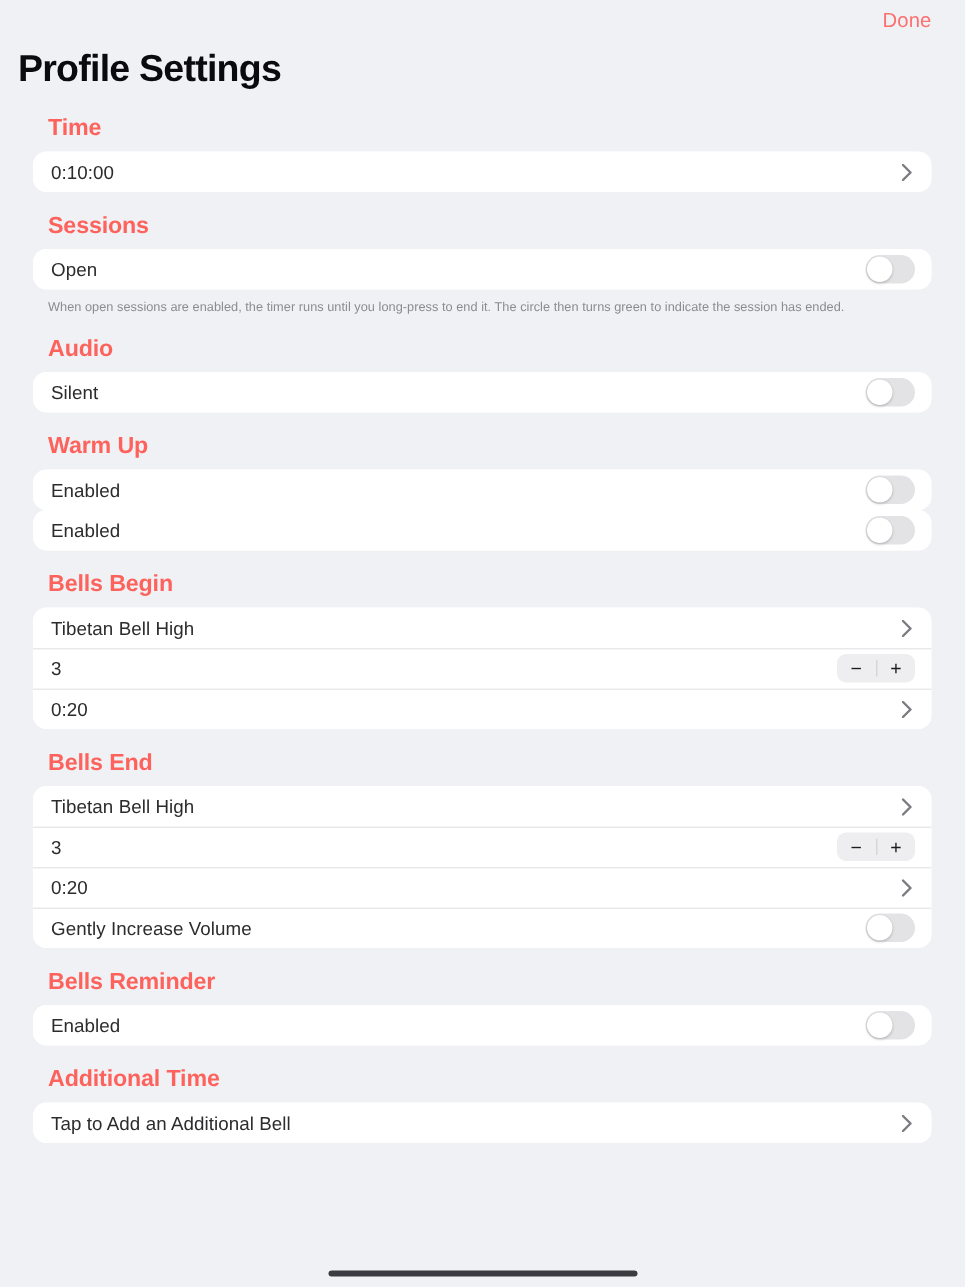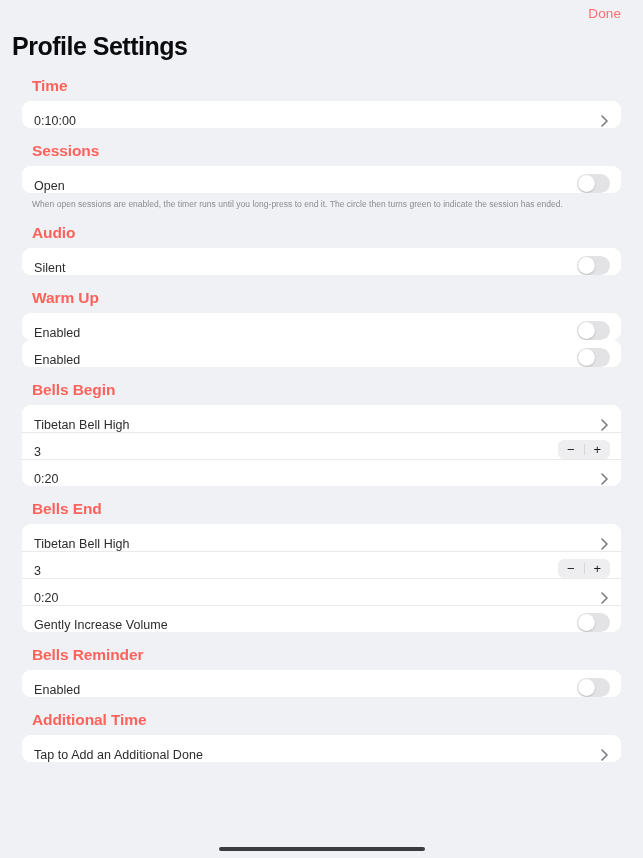--- a/index.html
+++ b/index.html
@@ -76,21 +76,21 @@
   }
 
   .card {
     background: #ffffff;
     border-radius: 9px;
     overflow: hidden;
   }
 
   .row {
     display: flex;
-    align-items: flex-end;
+    align-items: center;
     min-height: 27px;
     height: 27px;
     padding: 0 11px 0 12px;
     position: relative;
     background: #ffffff;
   }
   .row + .row::before {
     content: "";
     position: absolute;
     top: 0; left: 0; right: 0;
@@ -338,21 +338,21 @@
             <div class="toggle">
               <div class="knob"></div>
             </div>
           </div>
         </div>
       </div>
       <div class="section">
         <div class="section-header">Additional Time</div>
         <div class="card">
           <div class="row">
-            <div class="row-label">Tap to Add an Additional Done</div>
+            <div class="row-label">Tap to Add an Additional Bell</div>
             <span class="chevron">
               <svg width="7" height="12" viewBox="0 0 7 12" fill="none" aria-hidden="true">
                 <path d="M1 1L6 6L1 11" stroke="currentColor" stroke-width="1.6" stroke-linecap="round" stroke-linejoin="round"></path>
               </svg>
             </span>
           </div>
         </div>
       </div>
     </div>
 

